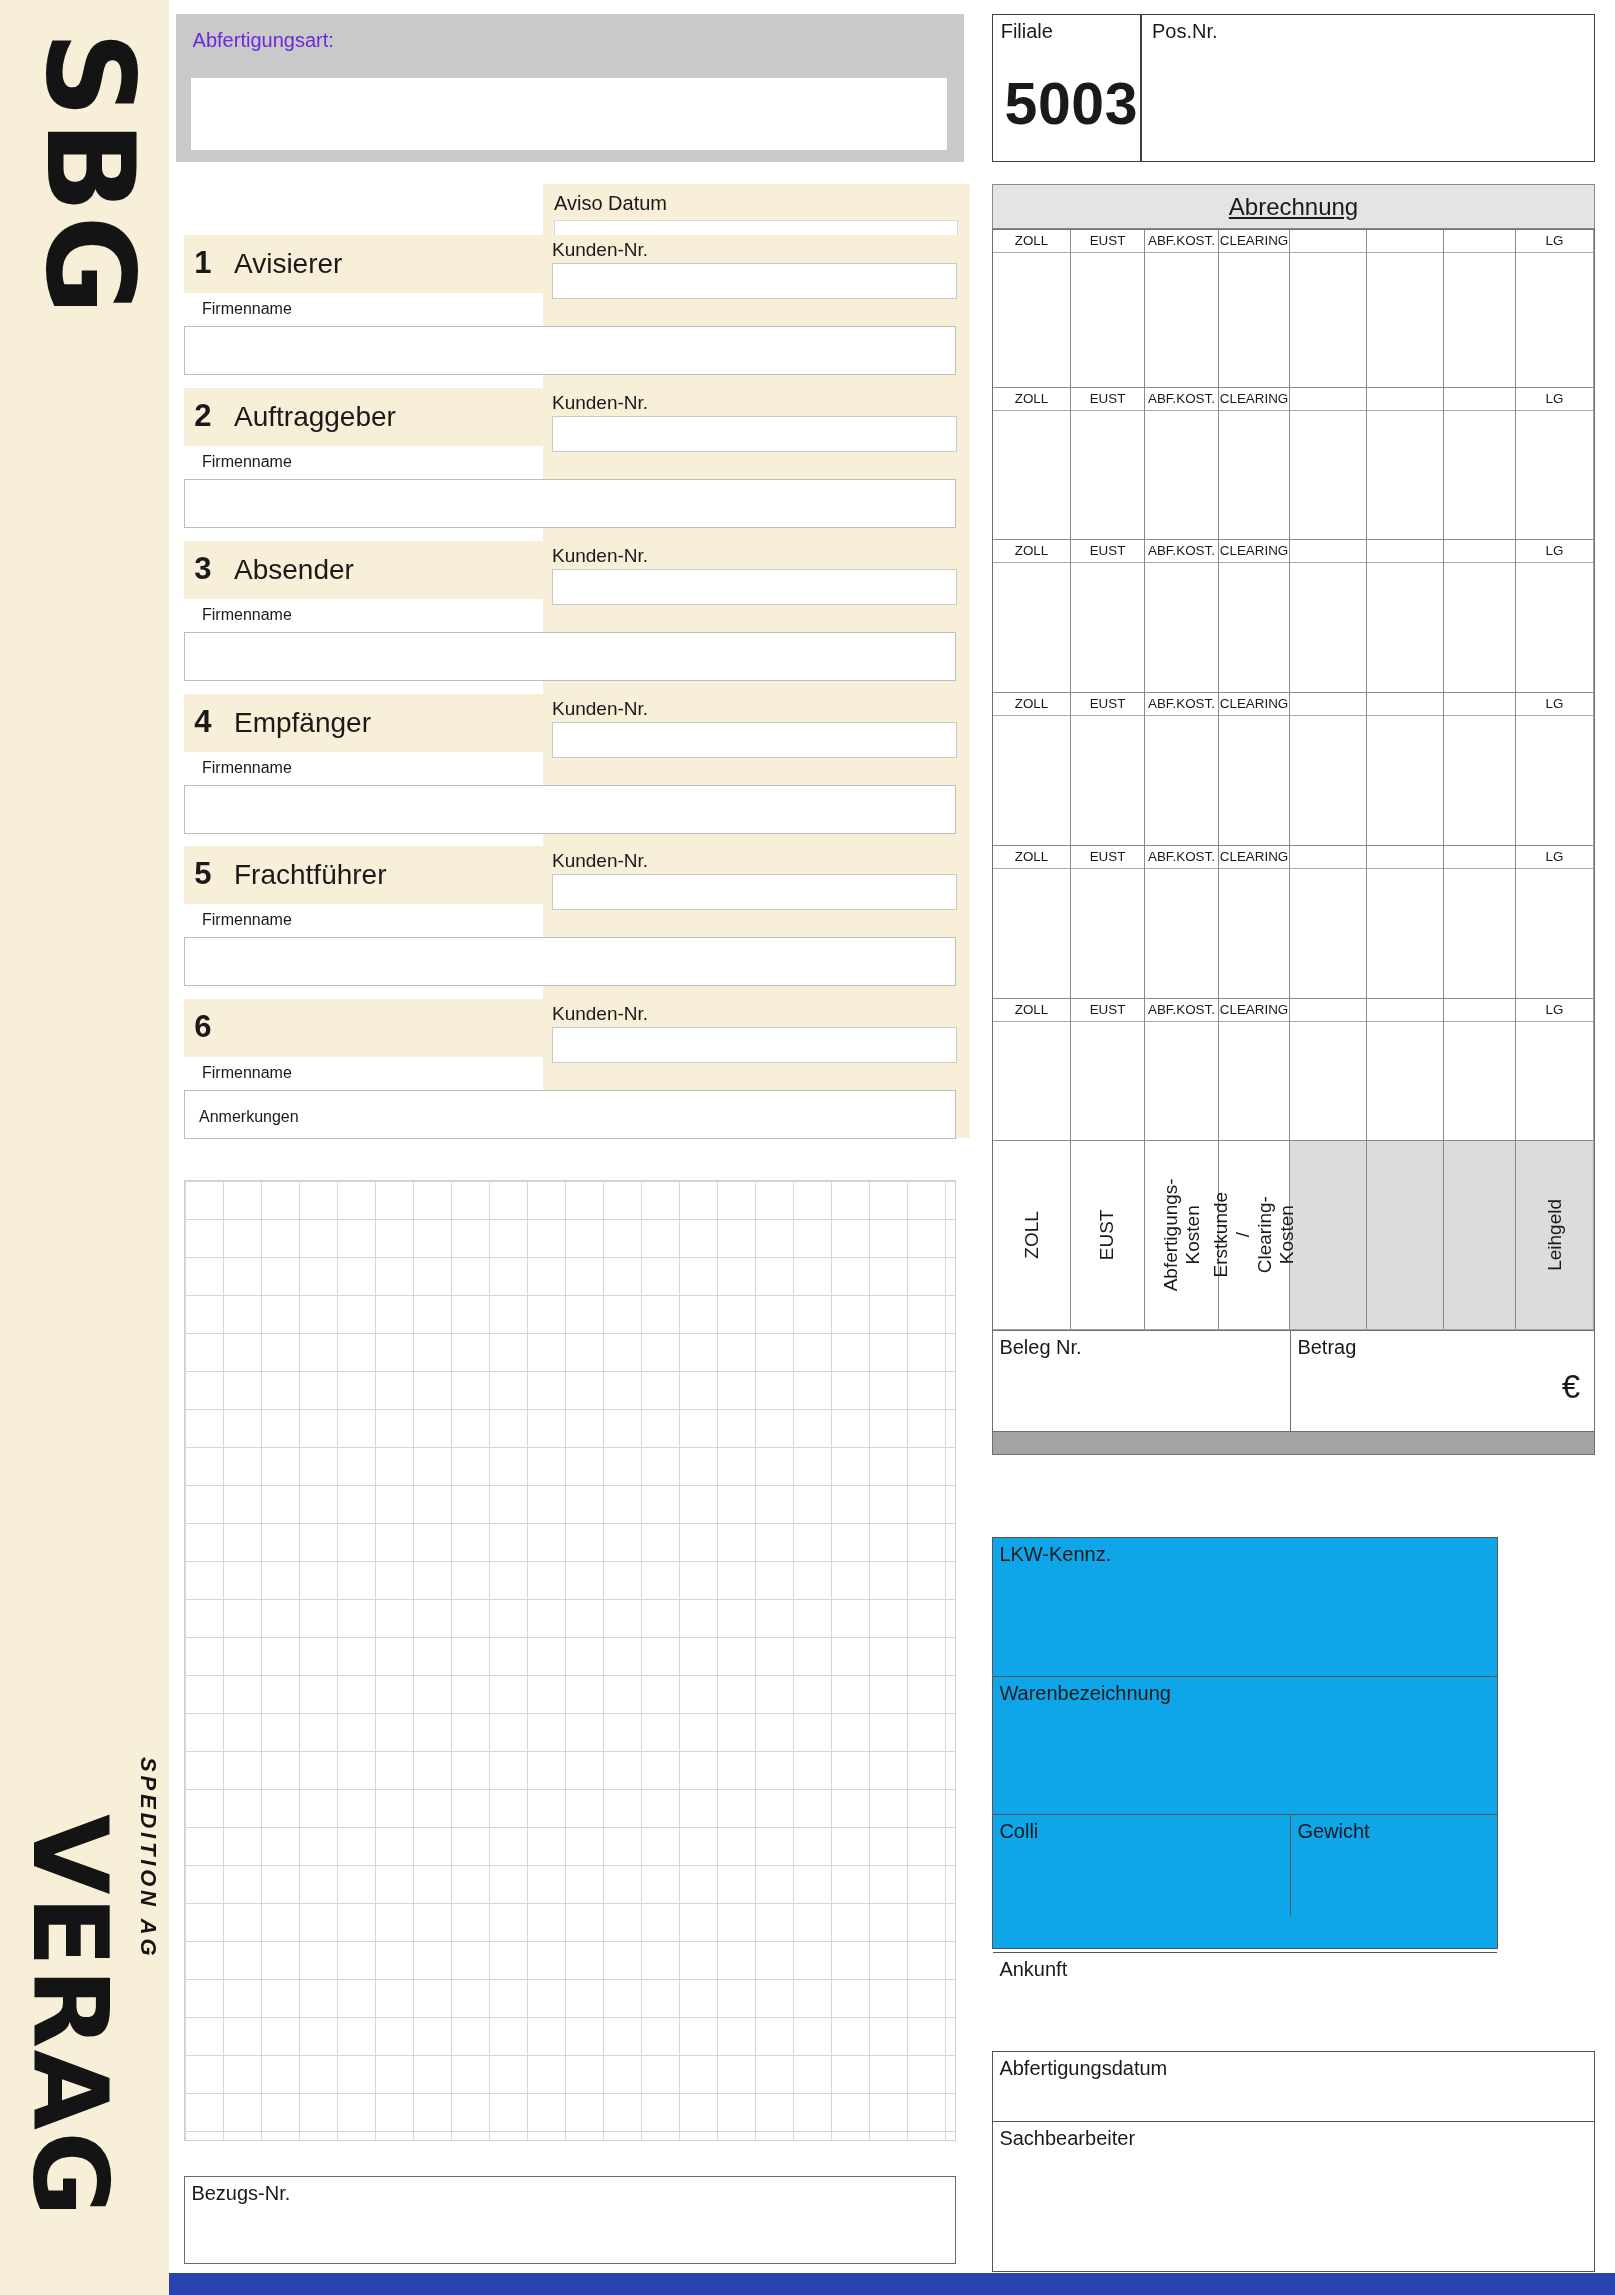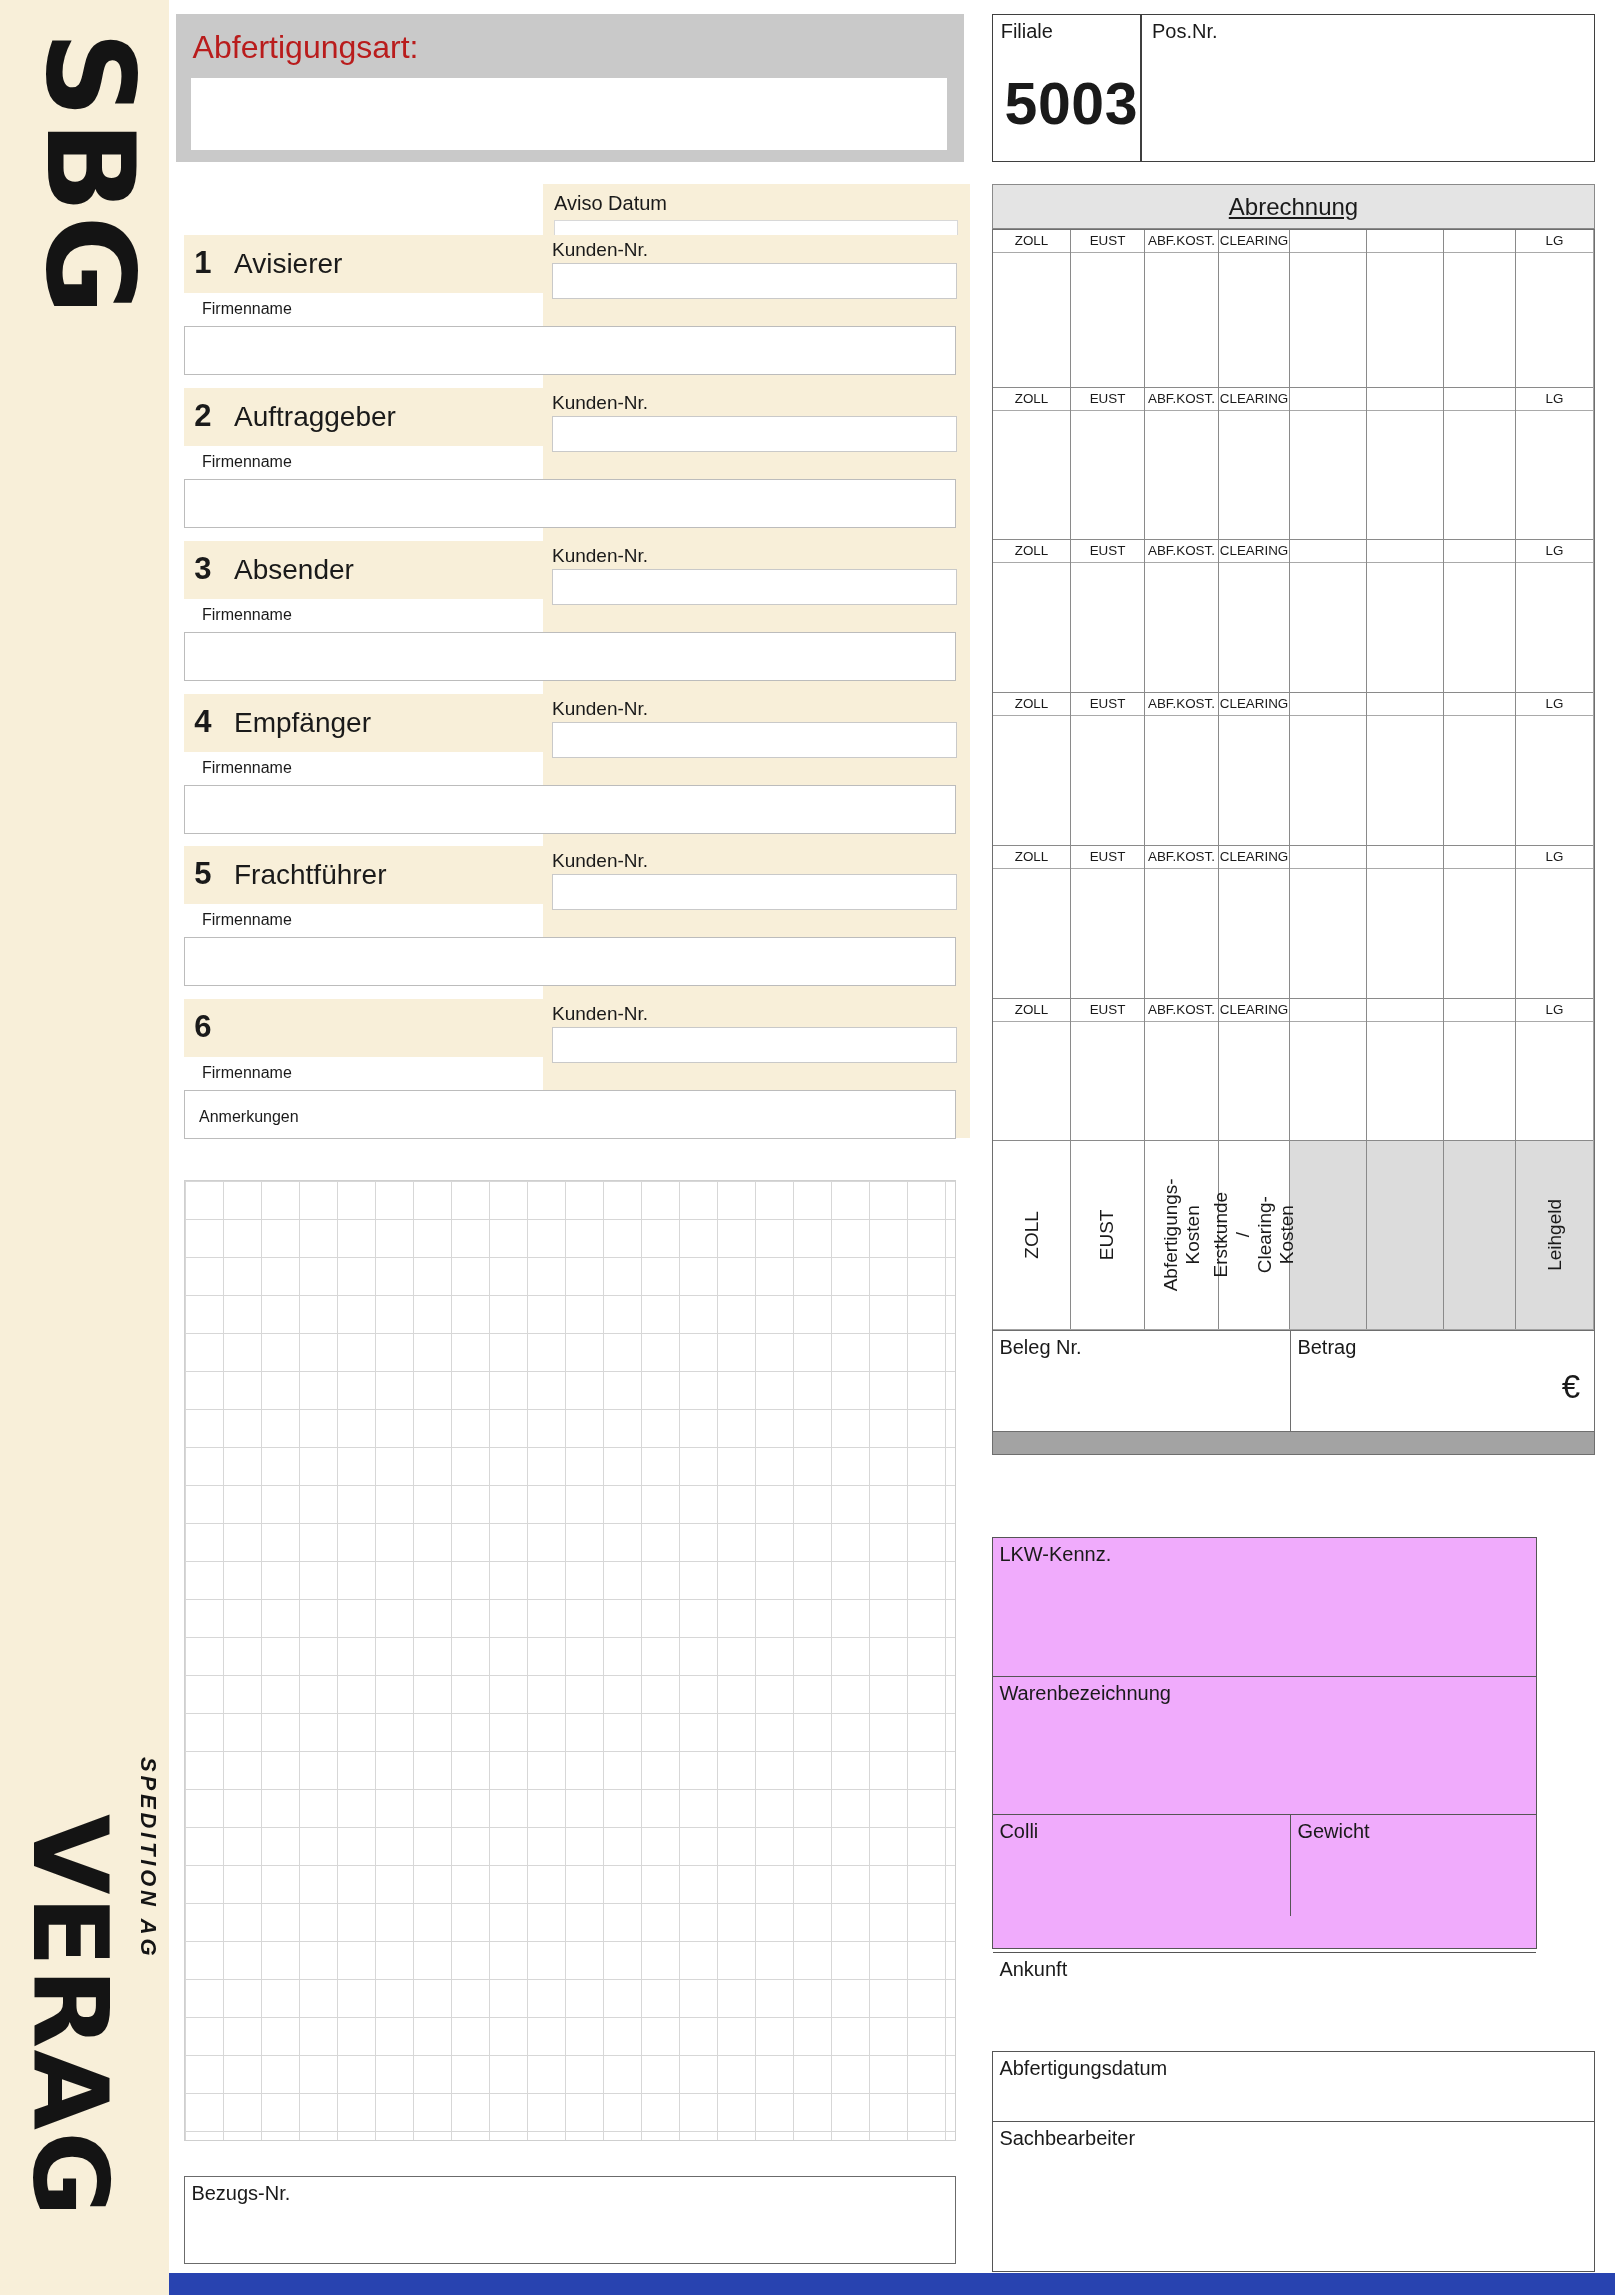--- a/index.html
+++ b/index.html
@@ -9,21 +9,21 @@
   }
   
   .sidebar { position:absolute; left:0; top:0; width:169px; height:2295px; background:#F8EFD9; }
   .rot-cw { position:absolute; transform:rotate(90deg); transform-origin:0 0; white-space:nowrap; }
   .logo-top  { left:160px; top:31px;  font-size:121px; font-weight:bold; font-family:"DejaVu Sans",sans-serif; color:#141414; letter-spacing:2.6px; }
   .logo-bot  { left:131px; top:1814px; font-size:104px; font-weight:bold; font-family:"DejaVu Sans",sans-serif; color:#141414; letter-spacing:1.3px; }
   .logo-sub  { left:161px; top:1757px; font-size:22px; font-weight:bold; font-style:italic; letter-spacing:3.8px; color:#141414; }
 
   
   .abf-box { position:absolute; left:176px; top:14px; width:788px; height:148px; background:#C9C9C9; }
-  .abf-label { position:absolute; left:16.6px; top:15.3px; font-size:32px; color:#b91c1c; }
+  .abf-label { position:absolute; left:16.6px; top:15.3px; font-size:20px; color:#6d28d9; }
   .abf-input { position:absolute; left:15.3px; top:64px; width:756px; height:72px; background:#ffffff; }
 
   .filiale-box { position:absolute; left:992px; top:14px; width:603px; height:148px; background:#fff; border:1.9px solid #3f3f3f; box-sizing:border-box; }
   .filiale-label { position:absolute; left:7.7px; top:5.1px; font-size:20px; }
   .filiale-value { position:absolute; left:11.5px; top:55px; font-size:59px; font-weight:bold; letter-spacing:0.6px; }
   .filiale-divider { position:absolute; left:147px; top:0; width:1.9px; height:100%; background:#3f3f3f; }
   .posnr-label { position:absolute; left:159px; top:5.1px; font-size:20px; }
   .posnr-field { position:absolute; left:149px; top:0; right:0; bottom:0; }
 
   
@@ -64,21 +64,21 @@
   
   .anm-label { position:absolute; left:199px; top:1108px; font-size:16px; }
   .anm-grid { position:absolute; left:184px; top:1180px; width:770px; height:959px; background:#fff;
     border:0.6px solid #cfcfcf;
     background-image:
       linear-gradient(#d7d7d7 0.6px, transparent 0.6px),
       linear-gradient(90deg, #d7d7d7 0.6px, transparent 0.6px);
     background-size:38px 38px; }
 
   
-  .lkw-group { position:absolute; left:992px; top:1537px; width:545px; height:412px; border:1.3px solid #555; box-sizing:border-box; background:#f0abfc; }
+  .lkw-group { position:absolute; left:992px; top:1537px; width:506px; height:412px; border:1.3px solid #555; box-sizing:border-box; background:#0ea5e9; }
   .lkw-row { position:relative; width:100%; height:102px; box-sizing:border-box; }
   .lkw-row + .lkw-row { border-top:1.3px solid #555;margin-top:36px; }
   .split { display:flex; }
   .split .cell-a { width:297px; position:relative; box-sizing:border-box; height:100%; }
   .split .cell-b { flex:1; border-left:1.3px solid #555; position:relative; box-sizing:border-box; height:100%;padding-left:28px; }
 
   .abf-sach-group { position:absolute; left:992px; top:2051px; width:603px; height:221px; border:1.3px solid #555; box-sizing:border-box; background:#fff; }
   .asg-row1 { position:relative; width:100%; height:69px; box-sizing:border-box; }
   .asg-row2 { position:relative; width:100%; height:149px; border-top:1.3px solid #555; box-sizing:border-box; }
 

